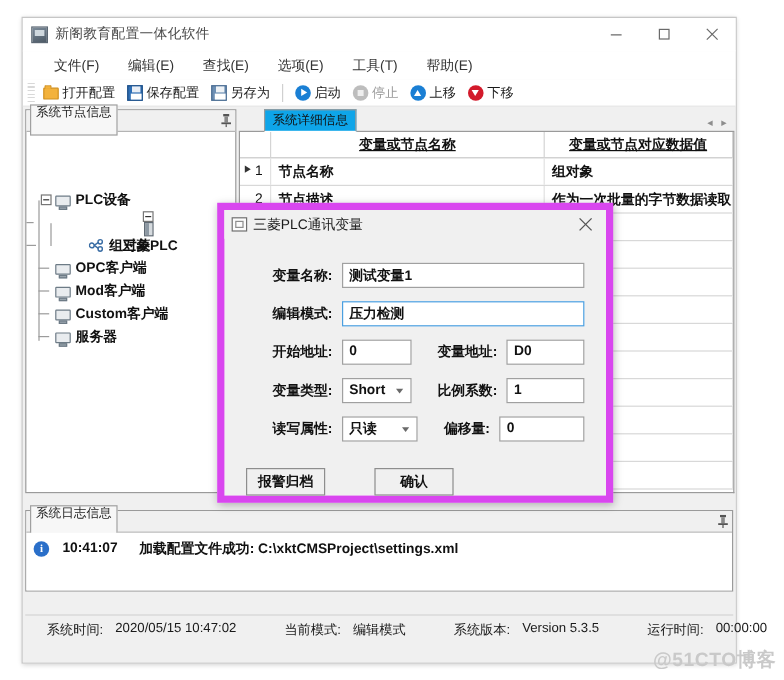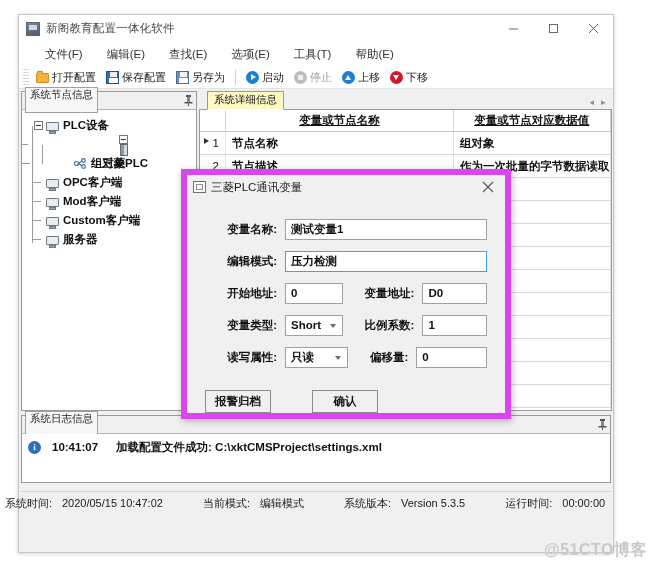--- a/index.html
+++ b/index.html
@@ -228,21 +228,21 @@
     margin-top: -1px;
   }
   .pin {
     margin-left: auto;
     width: 12px; height: 13px;
     display:flex; align-items:center; justify-content:center;
   }
 
   
   .tree-panel { width: 176px; flex: none; }
-  .tree-body { flex:1; padding: 6px 0 0 6px; overflow: hidden; position: relative;}
+  .tree-body { flex:1; padding: 6px 0 0 6px; overflow: hidden; position: relative; margin-top: 41px;}
   .tnode {
     display: flex; align-items: center;
     height: 19px;
     font-size: 11.5px;
     font-weight: bold;
     color: #111;
     white-space: nowrap;
     position: relative;
   }
   .expander {
@@ -287,25 +287,25 @@
     height: 18px;
     display: flex;
     align-items: flex-end;
     background: #f0f0f0;
     flex: none;
     border-bottom: 1px solid #9a9a9a;
   }
   .tab {
     font-size: 10.5px;
     color: #111;
-    background: #fef9c3;
+    background: #0ea5e9;
     border: 1px solid #9a9a9a;
     border-bottom: 1px solid #ffffff;
     padding: 1px 6px 2px 6px;
-    margin-left: 8px;
+    margin-left: 21px;
     position: relative;
     top: 1px;
   }
   .tab-arrows {
     margin-left: auto;
     display: flex; align-items: center; gap: 7px;
     padding-right: 6px; padding-bottom: 2px;
     color: #8d8d8d;
   }
   .tab-arrows span { font-size: 9px; line-height: 9px; }
@@ -362,21 +362,21 @@
   }
   .gc.idx .caret {
     position: absolute; left: 4px; top: 6px;
     border-left: 5px solid #333;
     border-top: 3.5px solid transparent;
     border-bottom: 3.5px solid transparent;
   }
 
   
   .log-panel {
-    margin-top: 4px;
+    margin-top: 14px;
     height: 68px;
     flex: none;
   }
   .log-body { flex:1; background:#fff; padding: 4px 0 0 0; }
   .log-row { display:flex; align-items:center; height:18px; padding-left: 6px; }
   .log-ic {
     width: 13px; height: 13px; border-radius: 50%;
     background: #2a6fc9; color: #fff;
     font-size: 9px; font-weight: bold;
     display:flex; align-items:center; justify-content:center;
@@ -397,22 +397,21 @@
     height: 22px;
     flex: none;
     background: #f0f0f0;
     border-top: 1px solid #d5d5d5;
     display: flex;
     align-items: center;
     font-size: 11px;
     color: #1a1a1a;
     padding-left: 18px;
     gap: 0;
-    margin: 8px 0 0 0;
-    justify-content: center;
+    margin: 19px 0 0 0;
   }
   .sb-group { display:flex; align-items:center; margin-right: 40px; white-space: nowrap;}
   .sb-label { margin-right: 10px; }
 
   
   .dialog {
     position: absolute;
     left: 162px;
     top: 154px;
     width: 330px;

